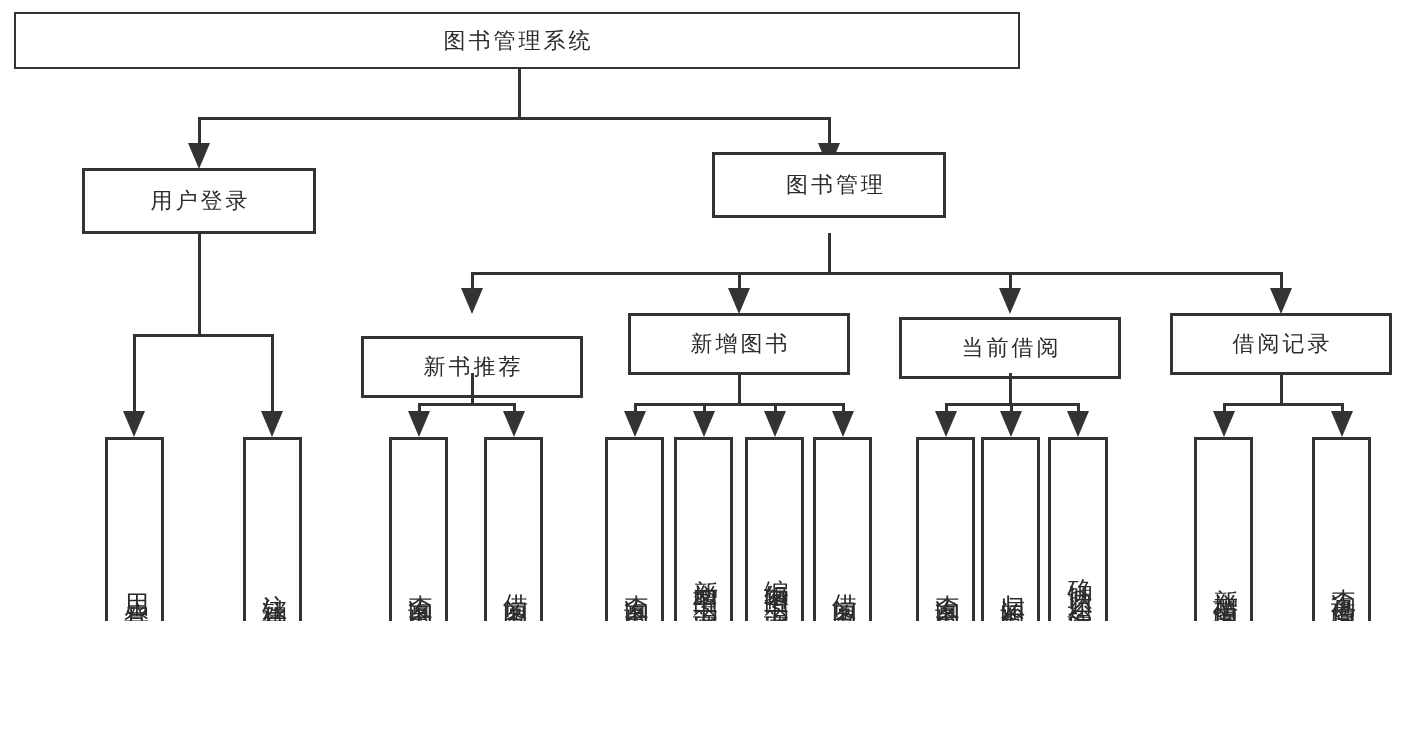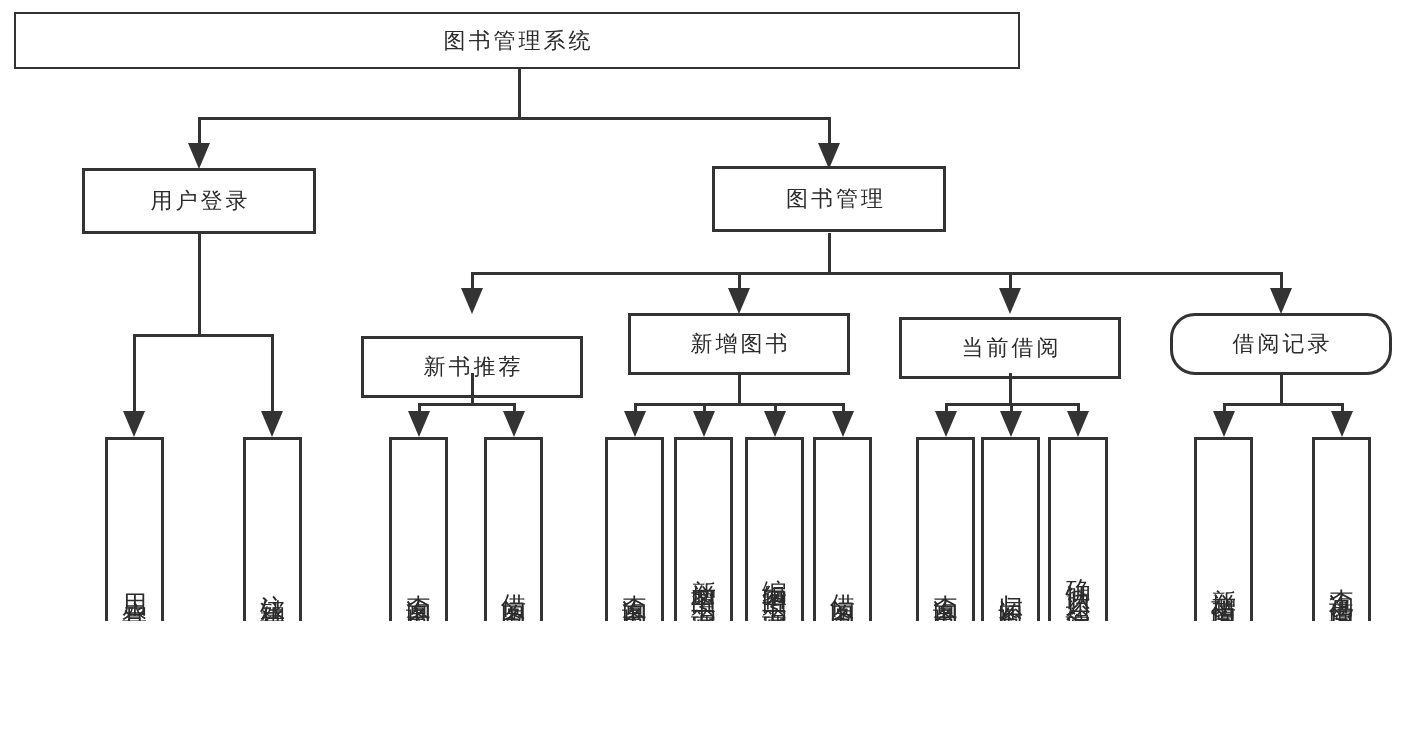--- a/index.html
+++ b/index.html
@@ -1,20 +1,20 @@
 <!DOCTYPE html>
 <html lang="zh"><head>
 <meta charset="utf-8">
 <style>
   html, body { margin:0; padding:0; background:#ffffff; }
   .canvas {
     position:relative;
     width:1405px; height:621px;
     background:var(--bg, #ffffff);
-    font-family:Liberation Serif, serif;
+    font-family:Liberation Mono, monospace;
     overflow:hidden;
     color:var(--text, #2b2b2b);
   }
   .box {
     position:absolute;
     box-sizing:border-box;
     border:3px solid var(--line, #333333);
     background:#ffffff;
     display:flex;
     align-items:center;
@@ -55,21 +55,21 @@
   <div class="box root h" style="left:14px; top:12px; width:1006px; height:57px;">图书管理系统</div>
 
   <div class="vl" style="left:518px; top:68px; height:52px;"></div>
   <div class="hl" style="left:198px; top:117px; width:633px;"></div>
   <div class="vl" style="left:198px; top:117px; height:30px;"></div>
   <div class="arrow" style="left:188px; top:143px;"></div>
   <div class="vl" style="left:828px; top:117px; height:30px;"></div>
   <div class="arrow" style="left:818px; top:143px;"></div>
 
   <div class="box h" style="left:82px; top:168px; width:234px; height:66px;">用户登录</div>
-  <div class="box h" style="left:712px; top:166px; width:234px; height:66px;padding-left:11px;">图书管理</div>
+  <div class="box h" style="left:712px; top:152px; width:234px; height:66px;padding-left:11px;">图书管理</div>
 
   <div class="vl" style="left:198px; top:233px; height:104px;"></div>
   <div class="hl" style="left:133px; top:334px; width:141px;"></div>
   <div class="vl" style="left:133px; top:334px; height:80px;"></div>
   <div class="arrow" style="left:123px; top:411px;"></div>
   <div class="vl" style="left:271px; top:334px; height:80px;"></div>
   <div class="arrow" style="left:261px; top:411px;"></div>
 
   <div class="vl" style="left:828px; top:233px; height:42px;"></div>
   <div class="hl" style="left:471px; top:272px; width:812px;"></div>
@@ -78,21 +78,21 @@
   <div class="vl" style="left:738px; top:272px; height:20px;"></div>
   <div class="arrow" style="left:728px; top:288px;"></div>
   <div class="vl" style="left:1009px; top:272px; height:20px;"></div>
   <div class="arrow" style="left:999px; top:288px;"></div>
   <div class="vl" style="left:1280px; top:272px; height:20px;"></div>
   <div class="arrow" style="left:1270px; top:288px;"></div>
 
   <div class="box h" style="left:361px; top:313px; width:222px; height:62px;margin-top:23px;">新书推荐</div>
   <div class="box h" style="left:628px; top:313px; width:222px; height:62px;">新增图书</div>
   <div class="box h" style="left:899px; top:317px; width:222px; height:62px;">当前借阅</div>
-  <div class="box h" style="left:1170px; top:313px; width:222px; height:62px;border-radius:25px;">借阅记录</div>
+  <div class="box h" style="left:1170px; top:313px; width:222px; height:62px;">借阅记录</div>
 
   <div class="vl" style="left:471px; top:373px; height:32px;"></div>
   <div class="hl" style="left:418px; top:403px; width:98px;"></div>
   <div class="vl" style="left:418px; top:403px; height:12px;"></div>
   <div class="arrow" style="left:408px; top:411px;"></div>
   <div class="vl" style="left:513px; top:403px; height:12px;"></div>
   <div class="arrow" style="left:503px; top:411px;"></div>
 
   <div class="vl" style="left:738px; top:373px; height:32px;"></div>
   <div class="hl" style="left:634px; top:403px; width:211px;"></div>

